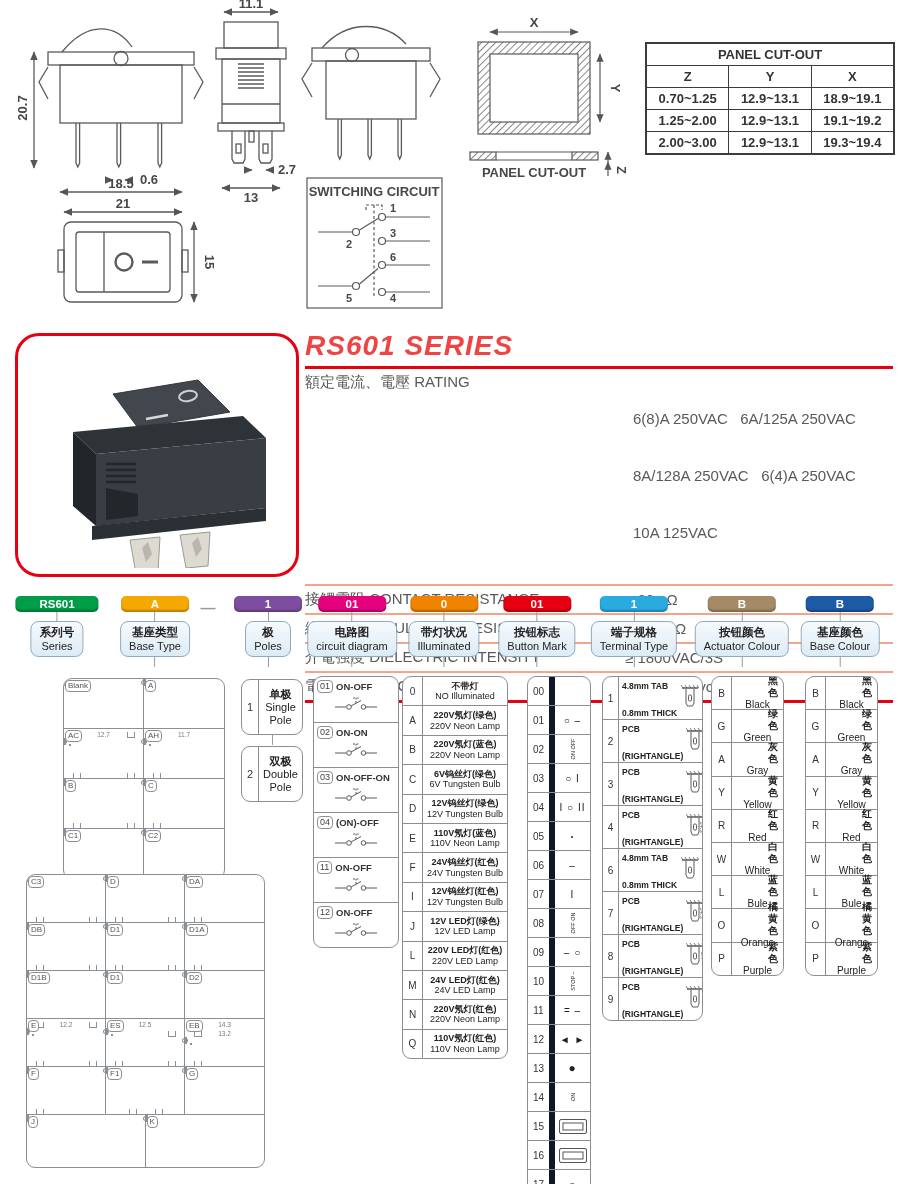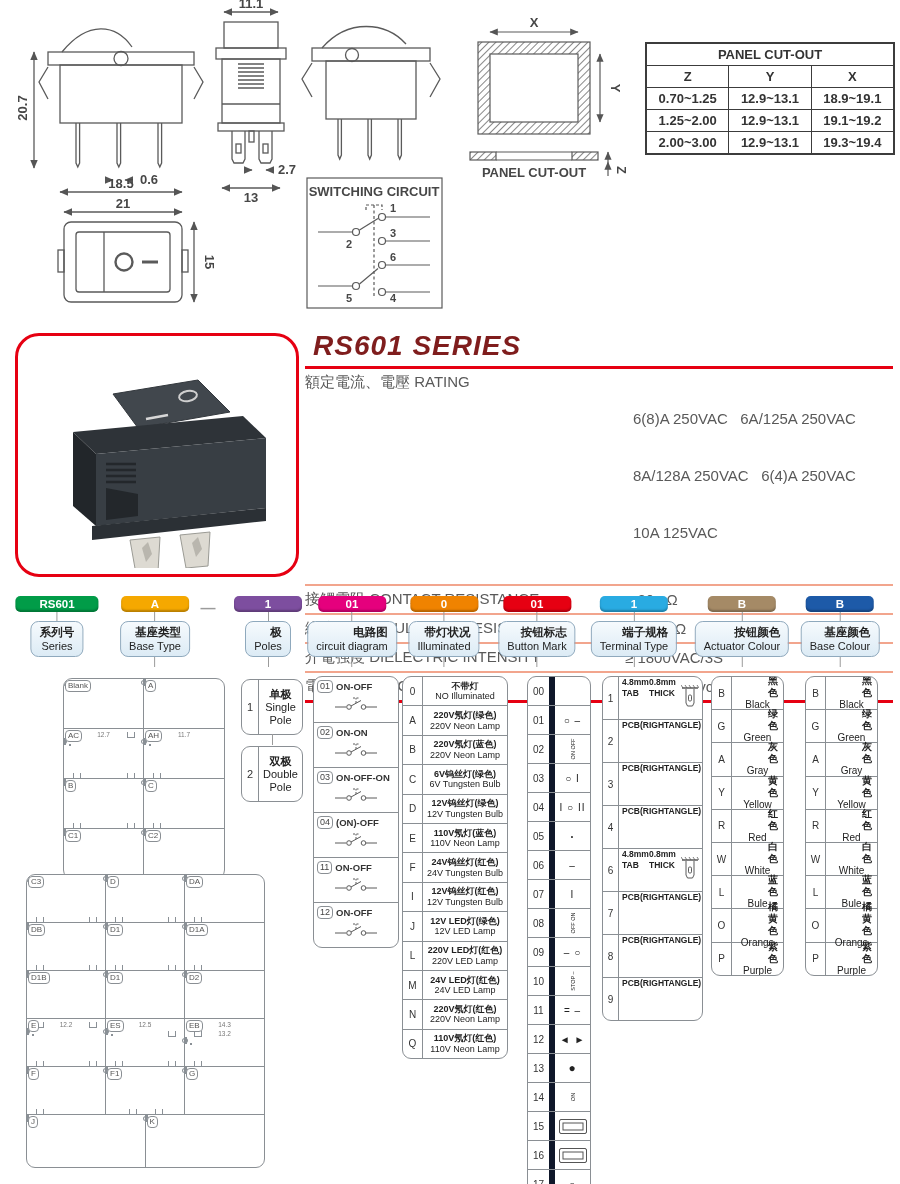--- a/index.html
+++ b/index.html
@@ -15,21 +15,21 @@
              border-collapse:collapse;font-size:13px;color:#333;}
   .cut-table td,.cut-table th{border:1.5px solid #3c3c3c;text-align:center;padding:3px 2px;font-weight:600;}
   .cut-table .ttl{font-weight:700;}
 
   
   .photo-box{position:absolute;left:15px;top:333px;width:278px;height:238px;
              border:3px solid #e60012;border-radius:24px;background:#fff;overflow:hidden;}
 
   
   .series-title{position:absolute;left:305px;top:330px;font-size:28px;font-weight:700;
-                font-style:italic;letter-spacing:1px;color:#7f1d1d;margin-left:8px;}
+                font-style:italic;letter-spacing:1px;color:#ef4444;}
   .specs{position:absolute;left:305px;top:366px;width:588px;font-size:15px;color:#595959;}
   .specs .toprule{border-top:3px solid #e60012;}
   .spec-row{display:flex;align-items:center;min-height:27px;border-top:2px solid #f2a58d;}
   .spec-row.first{border-top:none;align-items:flex-start;padding:4px 0 6px;gap:8px;}
   .spec-label{flex:0 0 320px;}
   .spec-val{flex:1;white-space:pre;}
   .spec-val div{line-height:23px;white-space:pre;}
   .specs .botrule{border-top:3px solid #e60012;}
 
   
@@ -37,21 +37,21 @@
   .ordg:nth-of-type(1){left:57px}.ordg:nth-of-type(2){left:155px}.ordg:nth-of-type(3){left:268px}
   .ordg:nth-of-type(4){left:352px}.ordg:nth-of-type(5){left:444px}.ordg:nth-of-type(6){left:537px}
   .ordg:nth-of-type(7){left:634px}.ordg:nth-of-type(8){left:742px}.ordg:nth-of-type(9){left:840px}
   .badge{min-width:20px;padding:2px 24px;border-radius:5px;color:#fff;font-size:11.5px;font-weight:700;
          text-align:center;box-shadow:inset 0 -2px 2px rgba(0,0,0,.25);}
   .conn{width:1px;height:9px;background:#9b9b9b;}
   .conn2{width:1px;height:10px;background:#9b9b9b;}
   .ordg:nth-of-type(1) .conn2{visibility:hidden;}
   .lblbox{border:1px solid #8fa9bd;border-radius:8px;background:linear-gradient(#f6fafd,#dcebf5);
           padding:3px 8px;text-align:center;white-space:nowrap;line-height:14px;}
-  .lblbox .zh{font-size:11.5px;font-weight:700;color:#222;text-align:right;}
+  .lblbox .zh{font-size:11.5px;font-weight:700;color:#222;}
   .lblbox .en{font-size:11px;color:#222;}
   .ord-dash{position:absolute;left:208px;top:599px;transform:translateX(-50%);
             color:#9b9b9b;font-size:15px;font-weight:700;}
 
   
   .opt{position:absolute;border:1.2px solid #8a8f94;border-radius:9px;background:#fff;overflow:hidden;}
 
   
   #bt-upper{left:63px;top:678px;width:160px;display:grid;grid-template-columns:1fr 1fr;}
   #bt-upper .cell{height:49px;}
@@ -115,21 +115,21 @@
   .mk[data-style="big"]{font-size:12px;}
   .mk[data-style="face"]{position:relative;}
   .mk[data-style="face"]:after{content:"";width:26px;height:13px;border:1px solid #555;border-radius:2px;
       box-shadow:inset 0 0 0 2.5px #fff,inset 0 0 0 3.5px #555;}
 
   
   #term{left:602px;top:676px;width:99px;}
   .trow{display:flex;height:42px;}
   .trow + .trow{border-top:1px solid #8a8f94;}
   .trow .tcode{flex:0 0 15px;border-right:1px solid #8a8f94;display:flex;align-items:center;justify-content:center;font-size:10px;color:#333;}
-  .trow .ttxt{flex:1;display:flex;flex-direction:row;justify-content:flex-end;padding-left:3px;line-height:11px;}
+  .trow .ttxt{flex:1;display:flex;flex-direction:column;justify-content:flex-end;padding-left:3px;line-height:11px;gap:16px;}
   .trow .ttxt span{font-size:8.5px;font-weight:600;color:#222;}
   .ticon{flex:0 0 24px;display:flex;align-items:center;justify-content:center;position:relative;}
   .tdim{position:absolute;right:0;top:50%;transform:translateY(-50%) rotate(90deg);font-size:6px;color:#666;}
   .tdim:empty{display:none;}
 
   
   .coltab{width:71px;}
   #acol{left:711px;top:676px;}
   #bcol{left:805px;top:676px;}
   .krow{display:flex;height:32.2px;}

